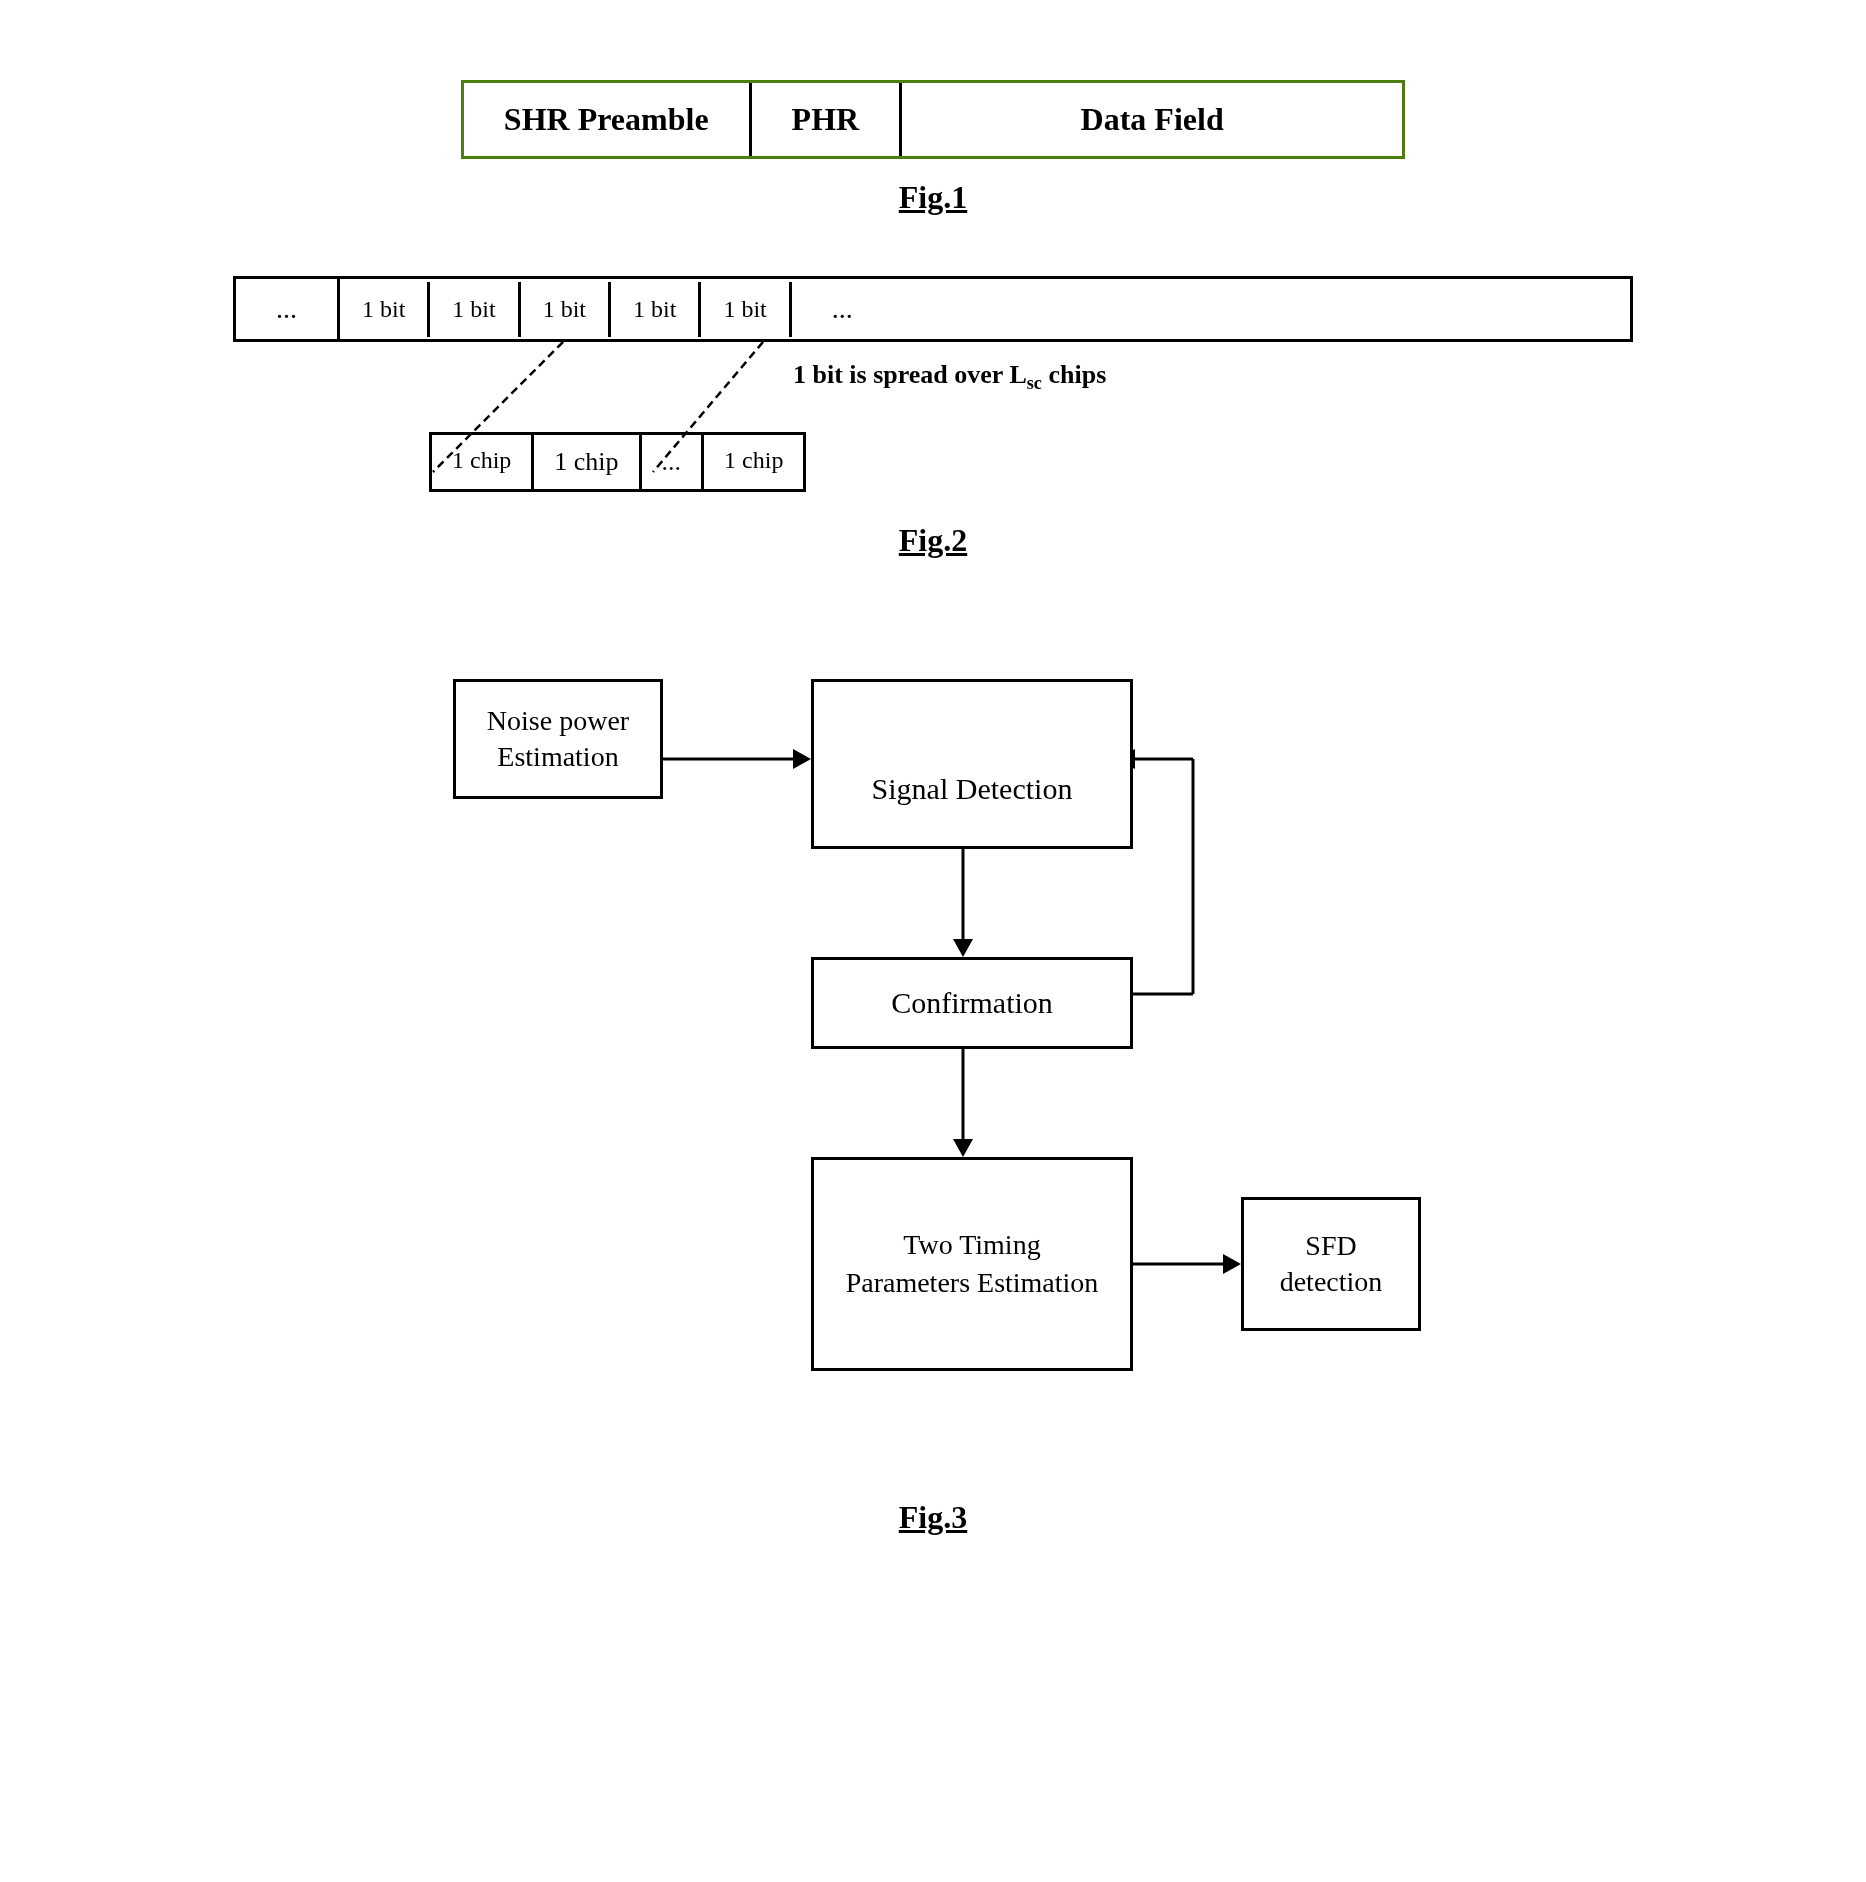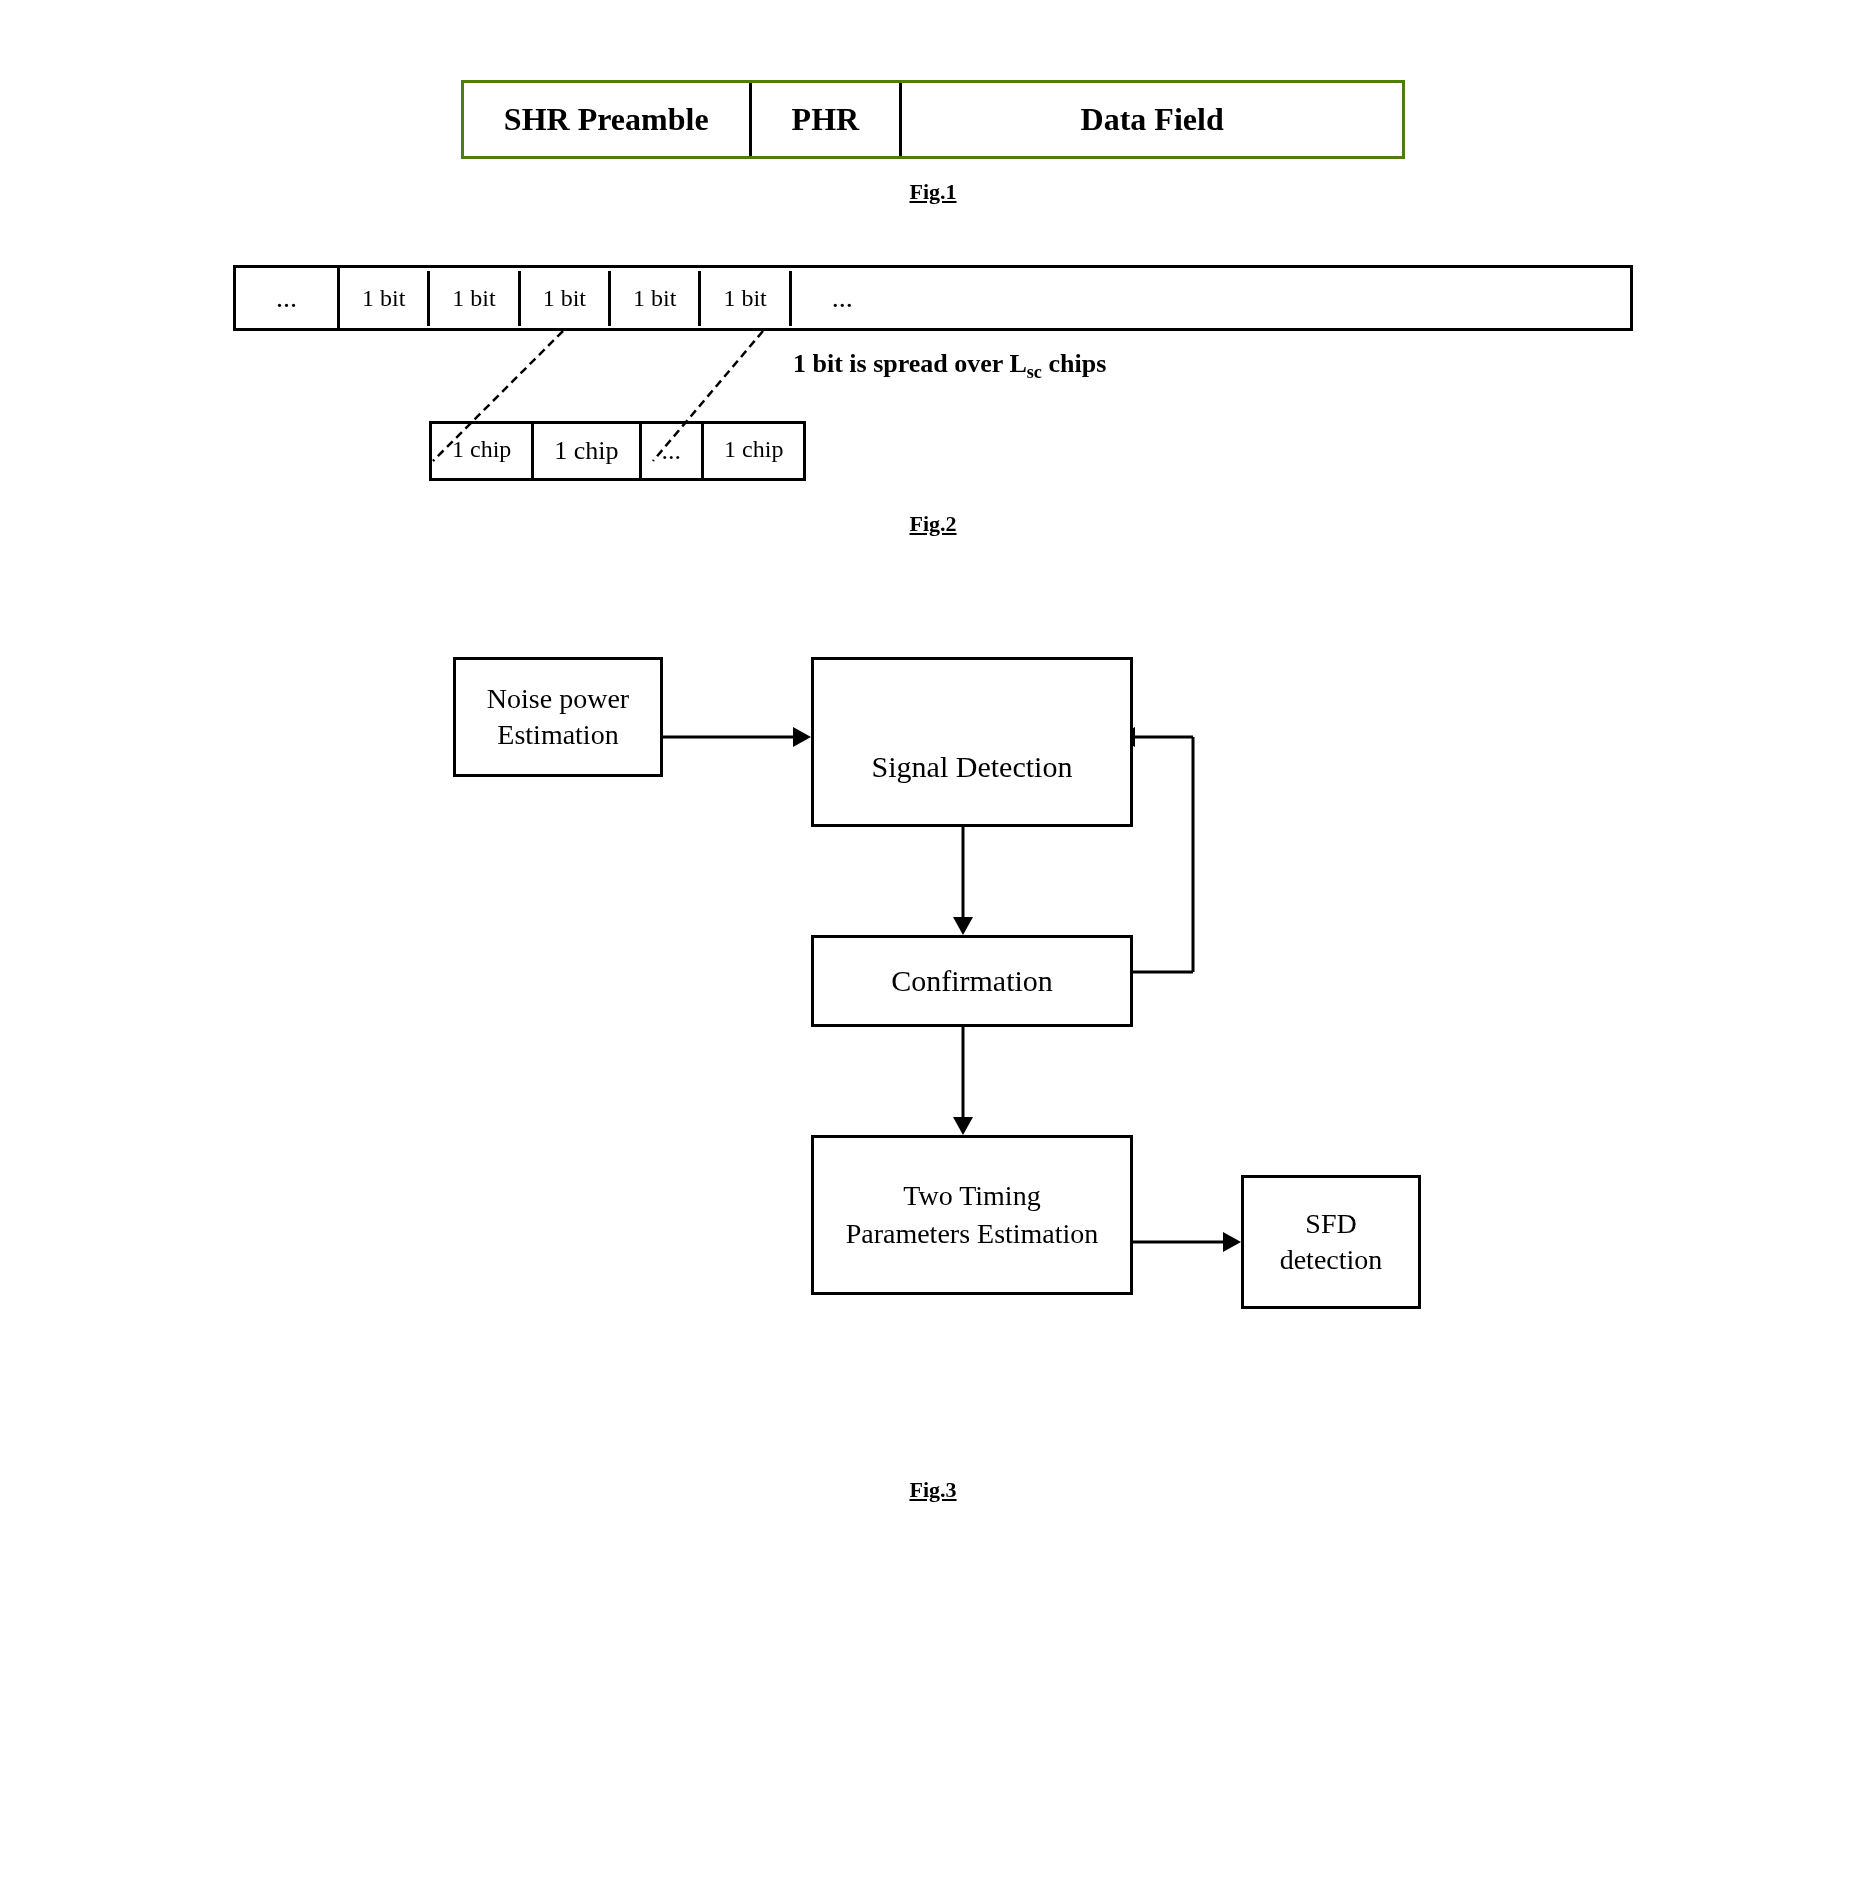--- a/index.html
+++ b/index.html
@@ -31,21 +31,21 @@
       display: flex;
       align-items: center;
       justify-content: center;
     }
     .fig1-cell:last-child {
       border-right: none;
       flex: 1;
       min-width: 500px;
     }
     .fig-label {
-      font-size: 22px;
+      font-size: 32px;
       font-weight: bold;
       text-decoration: underline;
       margin-top: 20px;
       margin-bottom: 40px;
     }
 
     
     .fig2-container {
       margin: 20px auto 10px auto;
       max-width: 1400px;
@@ -210,21 +210,21 @@
     </div>
 
     <div style="position:absolute; top:50px; left:378px; width:322px; height:170px;" class="flowbox">
       <span style="font-size:30px; line-height:1.3;margin-top:48px;">Signal Detection</span>
     </div>
 
     <div style="position:absolute; top:328px; left:378px; width:322px; height:92px;" class="flowbox">
       <span style="font-size:30px;">Confirmation</span>
     </div>
 
-    <div style="position:absolute; top:528px; left:378px; width:322px; height:160px;" class="flowbox">
+    <div style="position:absolute; top:528px; left:378px; width:322px; height:214px;" class="flowbox">
       <span style="font-size:28px; line-height:1.35;">Two Timing Parameters Estimation</span>
     </div>
 
     <div style="position:absolute; top:568px; left:808px; width:180px; height:134px;" class="flowbox">
       <span style="font-size:28px; line-height:1.3;">SFD detection</span>
     </div>
 
   </div>
 
   <div class="fig-label" style="margin-top:10px;">Fig.3</div>

